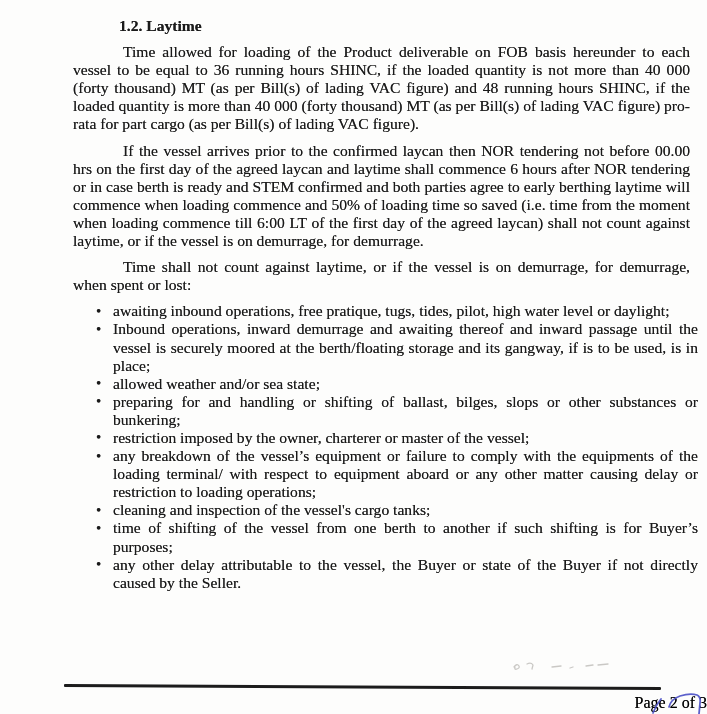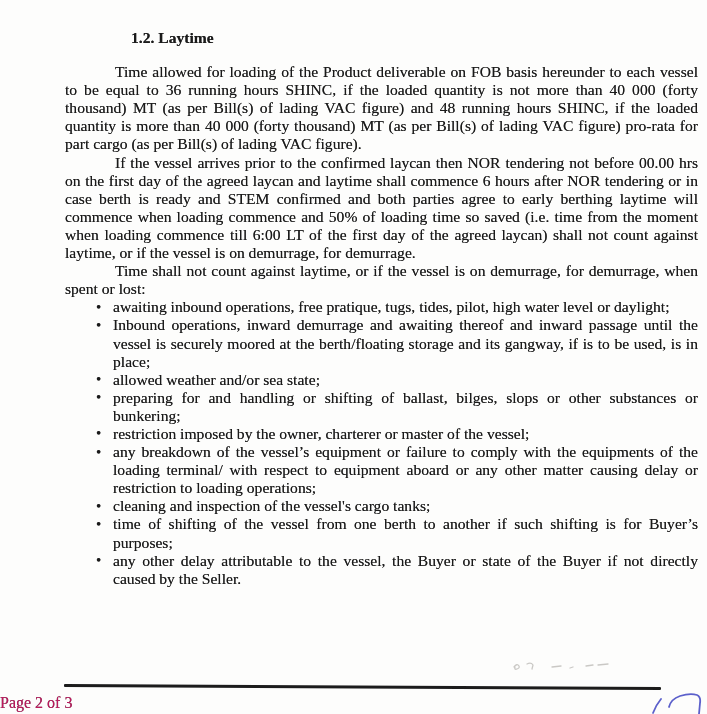--- a/index.html
+++ b/index.html
@@ -21,26 +21,26 @@
     left: 65px;
     top: 13px;
     width: 633px;
     font-size: 15.6px;
     line-height: 18.1px;
     text-align: justify;
     text-shadow: 0 0 0.45px rgba(20,20,20,0.7);
     filter: blur(0.18px);
   }
   .doc .heading {
-    margin: 16px;
+    margin: 4px;
     text-indent: 50px;
     font-weight: bold;
   }
   .doc p {
-    margin: 0;
+    margin: 8px;
     text-indent: 50px;
   }
   .doc ul {
     margin: 0;
     padding: 0 0 0 30px;
     list-style: none;
   }
   .doc li {
     position: relative;
     padding-left: 18px;
@@ -61,24 +61,24 @@
     background: #1c1c1c;
     border-radius: 1px;
     transform: rotate(0.28deg);
     transform-origin: left center;
   }
   .footer-text {
     position: absolute;
     left: 0;
     top: 693px;
     width: 707px;
-    text-align: left;
+    text-align: right;
     font-size: 16px;
     line-height: 20px;
-    color: #be185d;
+    color: #000000;
     text-shadow: 0 0 0.4px rgba(20,20,20,0.7);
   }
   .annotation {
     position: absolute;
     pointer-events: none;
   }
   .pencil-smudge {
     left: 500px;
     top: 654px;
     opacity: 0.45;

